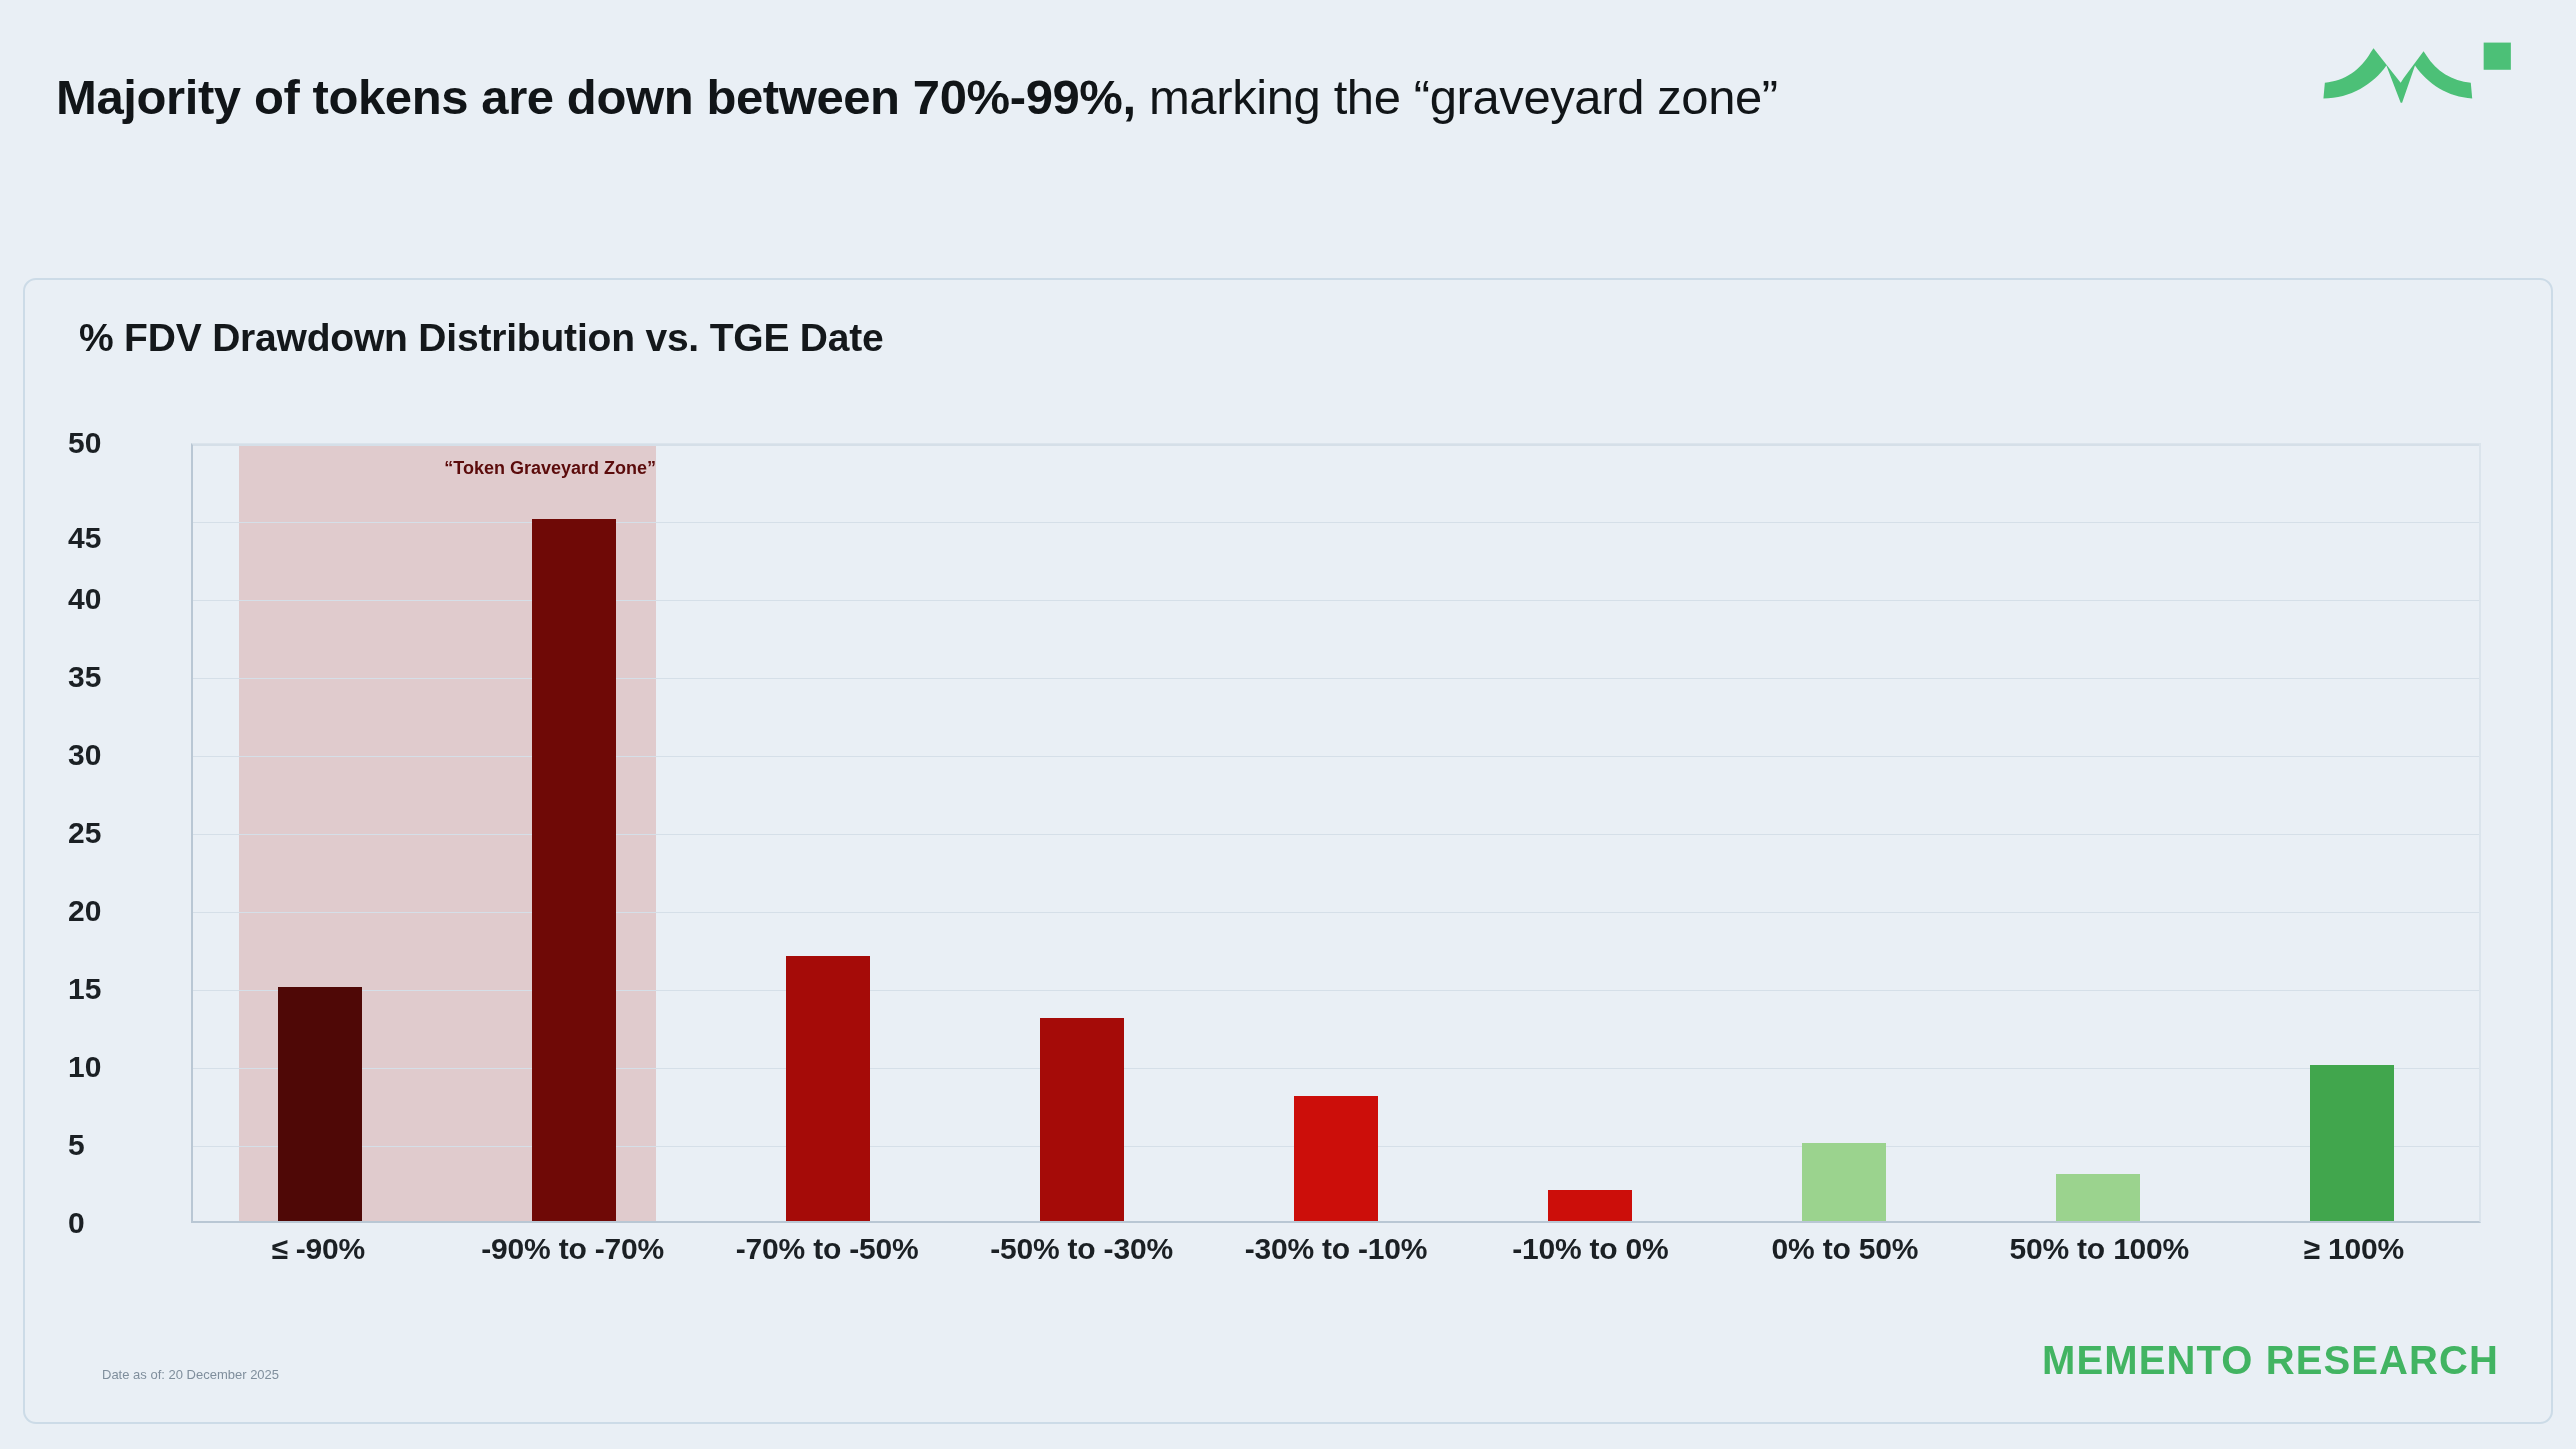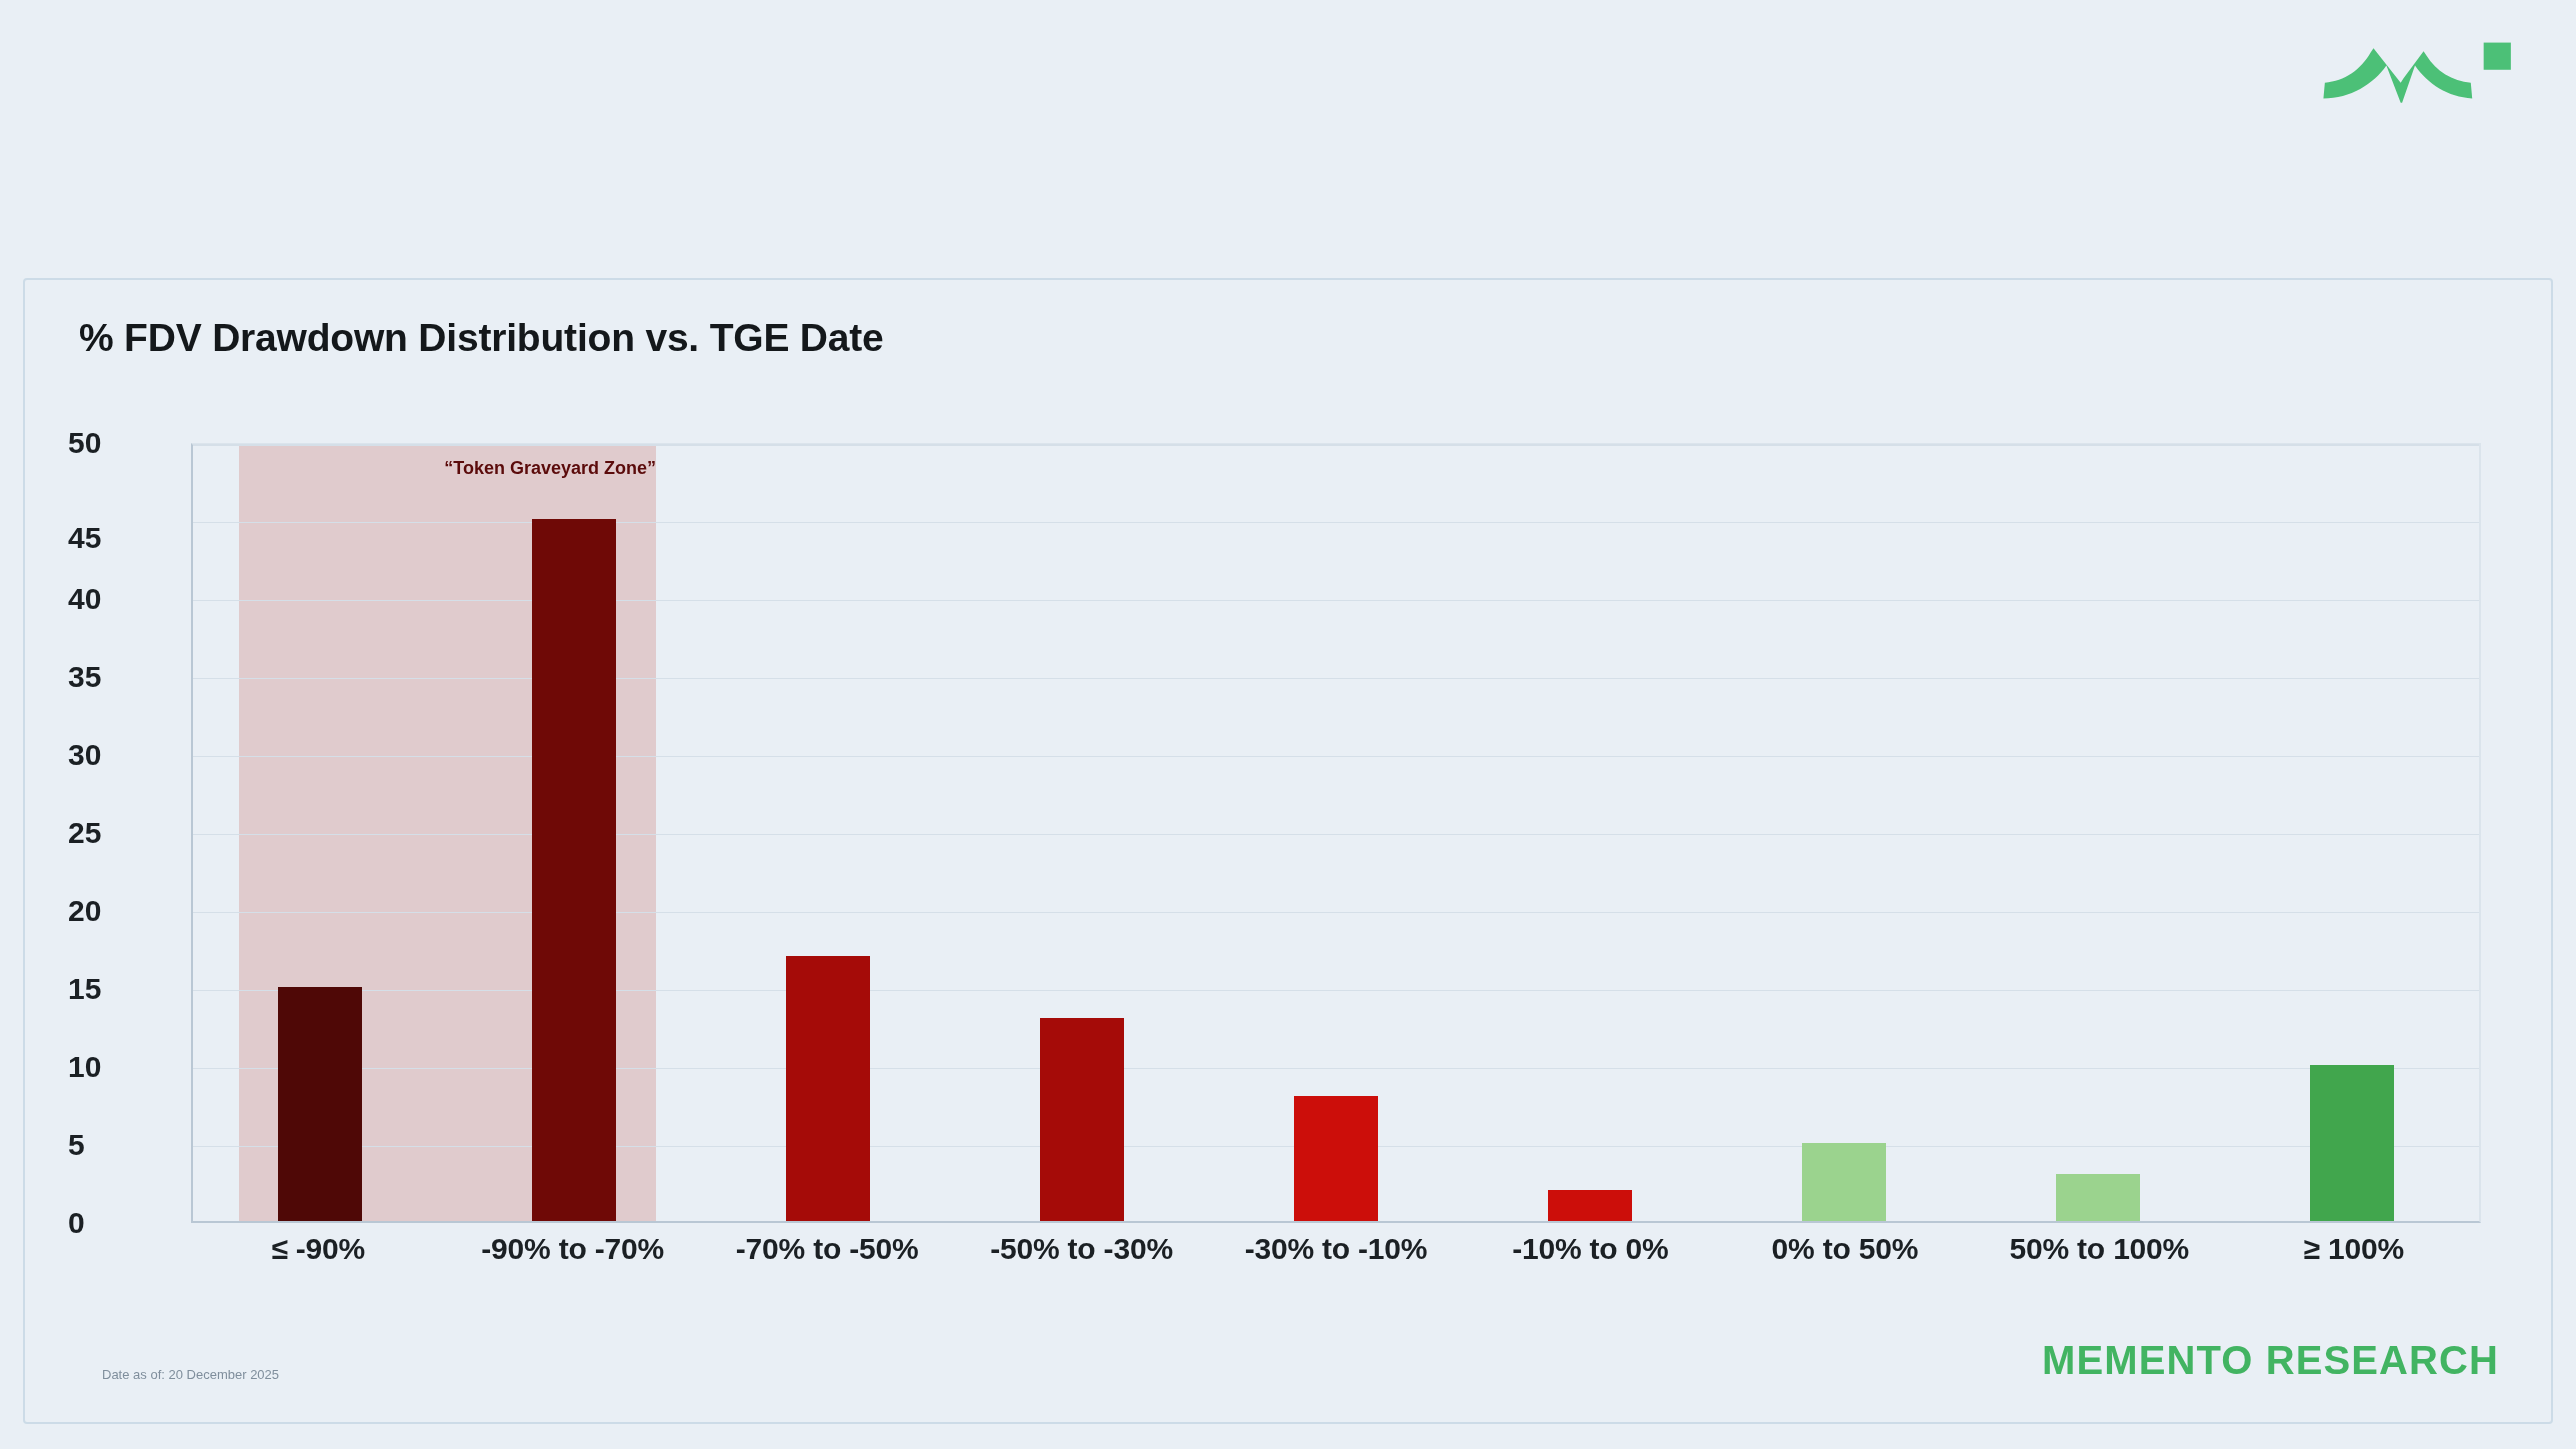--- a/index.html
+++ b/index.html
@@ -46,21 +46,21 @@
 
   
   .card {
     position: absolute;
     left: 23px;
     top: 278px;
     width: 2530px;
     height: 1146px;
     background: #e9eff5;
     border: 2.1px solid #ccdbe7;
-    border-radius: 4px;
+    border-radius: 13px;
   }
 
   .card-title {
     position: absolute;
     left: 54px;
     top: 36px;
     font-size: 39px;
     font-weight: 700;
     color: #14181b;
     letter-spacing: -0.2px;
@@ -184,20 +184,23 @@
     font-weight: 700;
     color: #42b462;
     letter-spacing: 1.1px;
   }
 </style>
 </head>
 <body>
 
 <div class="page">
 
+  <div class="header">
+    <div class="headline"><span class="hl-bold">Majority of tokens are down between 70%-99%,</span><span class="hl-reg"> marking the “graveyard zone”</span></div>
+  </div>
 
   <div class="logo">
     <svg viewBox="0 0 290 130" xmlns="http://www.w3.org/2000/svg">
       <path d="M10 90 L12 68 C 40 66 62 50 76 26 L 80 20 L 118 68 L 122 62 L 150 24 L 154 30 C 168 52 190 66 216 68 L 218 90 C 184 88 156 70 138 44 L 120 96 L 118 96 L 98 44 C 80 70 48 90 10 90 Z" fill="#4cc077"></path>
       <rect x="234" y="12" width="38" height="38" fill="#4cc077"></rect>
     </svg>
   </div>
 
   <div class="card">
 

